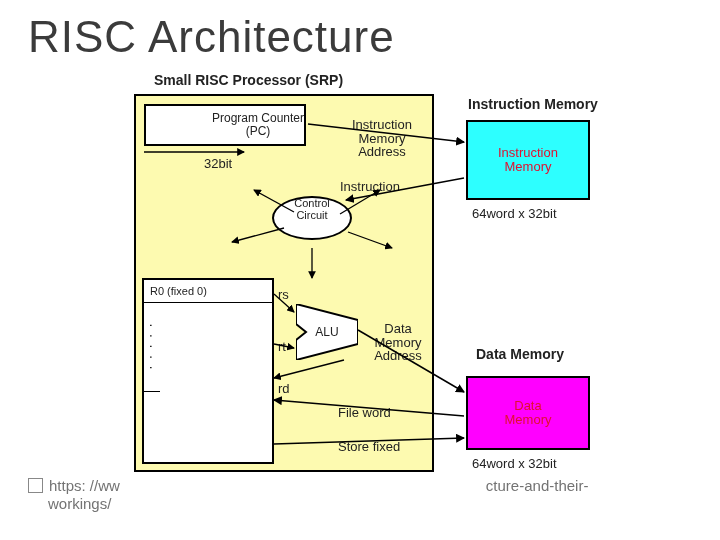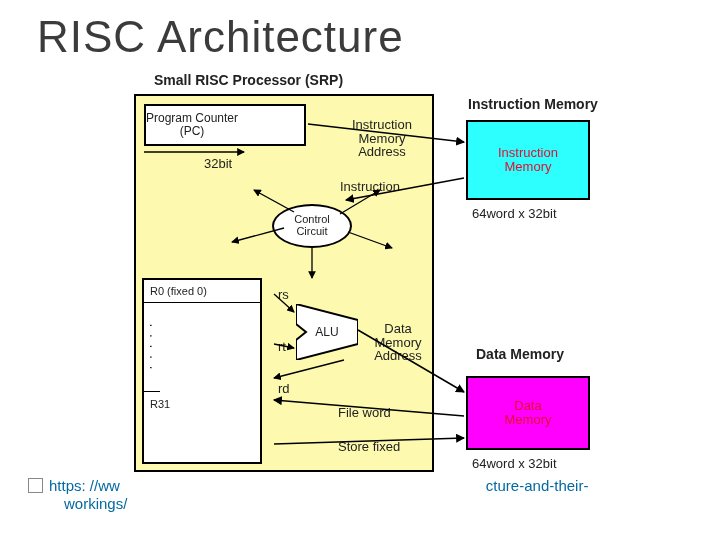--- a/index.html
+++ b/index.html
@@ -1,40 +1,40 @@
 <!DOCTYPE html>
 <html><head>
 <meta charset="utf-8">
 <style>
   html,body{margin:0;padding:0}
   body{width:720px;height:540px;background:#fff;font-family:"Segoe UI",Arial,sans-serif;color:#222;position:relative;overflow:hidden}
-  .slide{position:absolute;inset:0;padding:12px 28px 0 37px;box-sizing:border-box}
+  .slide{position:absolute;inset:0;padding:12px 28px 0 28px;box-sizing:border-box}
   .title{font-family:"Segoe UI","Arial Narrow",Arial,sans-serif;font-size:44px;font-weight:400;color:#3b3b3b;letter-spacing:1px;margin:0 0 10px 0}
   .figwrap{position:absolute;left:134px;top:72px;width:470px;height:402px}
   .figtitle{position:absolute;left:20px;top:0;font:14px Arial;font-weight:700}
   .srp{position:absolute;left:0;top:22px;width:300px;height:378px;background:#fdfab0;border:2px solid #000;box-sizing:border-box}
-  .pc{position:absolute;left:8px;top:8px;width:162px;height:42px;border:2px solid #000;box-sizing:border-box;background:#fff;display:flex;align-items:center;justify-content:flex-start;font:12px Arial;text-align:center;line-height:1.1}
+  .pc{position:absolute;left:8px;top:8px;width:162px;height:42px;border:2px solid #000;box-sizing:border-box;background:#fff;display:flex;align-items:center;justify-content:flex-end;font:12px Arial;text-align:center;line-height:1.1}
   .pcbits{position:absolute;left:68px;top:60px;font:13px Arial}
   .srplbl{position:absolute;font:13px Arial;text-align:center;line-height:1.05}
-  .ctrl{position:absolute;left:136px;top:108px;width:76px;height:40px;background:#fff;border:2px solid #000;border-radius:50%;display:flex;align-items:center;justify-content:center;font:11px Arial;text-align:center;line-height:1.05}
-  .regfile{position:absolute;left:6px;top:182px;width:120px;height:186px;background:#fff;border:2px solid #000;box-sizing:border-box;font:11px Arial}
+  .ctrl{position:absolute;left:136px;top:100px;width:76px;height:40px;background:#fff;border:2px solid #000;border-radius:50%;display:flex;align-items:flex-start;justify-content:center;font:11px Arial;text-align:center;line-height:1.05}
+  .regfile{position:absolute;left:6px;top:182px;width:132px;height:186px;background:#fff;border:2px solid #000;box-sizing:border-box;font:11px Arial}
   .regtitle{position:absolute;left:10px;top:-34px;font:12px Arial;line-height:1.1}
   .regrow{height:23px;border-bottom:1px solid #000;display:flex;align-items:center;padding-left:6px;box-sizing:border-box}
   .regdots{height:88px;display:flex;align-items:center;justify-content:center;border-bottom:1px solid #000;font:14px Arial;letter-spacing:1px;writing-mode:vertical-rl}
   .alu{position:absolute;left:160px;top:208px;width:62px;height:56px}
   .alu svg{position:absolute;inset:0}
   .alutext{position:absolute;left:0;top:0;width:62px;height:56px;display:flex;align-items:center;justify-content:center;font:12px Arial}
   .im{position:absolute;left:332px;top:48px;width:124px;height:80px;background:#2dffff;border:2px solid #000;box-sizing:border-box;display:flex;align-items:center;justify-content:center;text-align:center;color:#e01030;font:13px Arial;line-height:1.1}
   .imtitle{position:absolute;left:334px;top:24px;font:14px Arial;font-weight:700}
   .imbits{position:absolute;left:338px;top:134px;font:13px Arial}
   .dm{position:absolute;left:332px;top:304px;width:124px;height:74px;background:#ff00ff;border:2px solid #000;box-sizing:border-box;display:flex;align-items:center;justify-content:center;text-align:center;color:#e01030;font:13px Arial;line-height:1.1}
   .dmtitle{position:absolute;left:342px;top:274px;font:14px Arial;font-weight:700}
   .dmbits{position:absolute;left:338px;top:384px;font:13px Arial}
   svg.arrows{position:absolute;inset:0;pointer-events:none}
-  .foot{position:absolute;left:28px;bottom:26px;font:15px Arial;color:#0369a1;line-height:1.25}
+  .foot{position:absolute;left:28px;bottom:26px;font:15px Arial;color:#737373;line-height:1.25}
   .foot .box{display:inline-block;width:13px;height:13px;border:1px solid #888;background:#fff;vertical-align:-2px;margin-right:6px}
 </style>
 </head>
 <body>
 
 <div class="slide">
   <h1 class="title">RISC Architecture</h1>
 
   <div class="figwrap">
     <div class="figtitle">Small RISC Processor (SRP)</div>
@@ -51,21 +51,20 @@
       <div class="srplbl" style="left:204px;top:84px">Instruction</div>
 
       <div class="ctrl">
           <span style="white-space:pre-line">Control
 Circuit</span>
         </div>
 
       <div class="regfile">
         <div class="regrow">R0 (fixed 0)</div>
         <div class="regdots">· · · · ·</div>
-        <div class="regrow" style="border-bottom:none">R31</div>
       </div>
 
       <div class="srplbl" style="left:142px;top:192px">rs</div>
       <div class="srplbl" style="left:142px;top:244px">rt</div>
       <div class="srplbl" style="left:142px;top:286px">rd</div>
 
       <div class="alu">
         <svg viewBox="0 0 62 56">
             <polygon points="0,0 0,20 10,28 0,36 0,56 62,40 62,16" fill="#fff" stroke="#000" stroke-width="2"></polygon>
           </svg>
@@ -120,15 +119,15 @@
       <line x1="140" y1="372" x2="330" y2="366" stroke="#000" stroke-width="1.5" marker-end="url(#ah)"></line>
 
       <line x1="210" y1="288" x2="140" y2="306" stroke="#000" stroke-width="1.3" marker-end="url(#ah)"></line>
 
       <line x1="10" y1="80" x2="110" y2="80" stroke="#000" stroke-width="1.3" marker-end="url(#ah)"></line>
     </svg>
   </div>
 
   <div class="foot">
     <div><span class="box"></span><span>https: //ww</span><span style="display:inline-block;width:366px"></span><span>cture-and-their-</span></div>
-    <div style="margin-left:36px">workings/</div>
+    <div style="margin-left:20px">workings/</div>
   </div>
 </div>
 
 </body></html>

